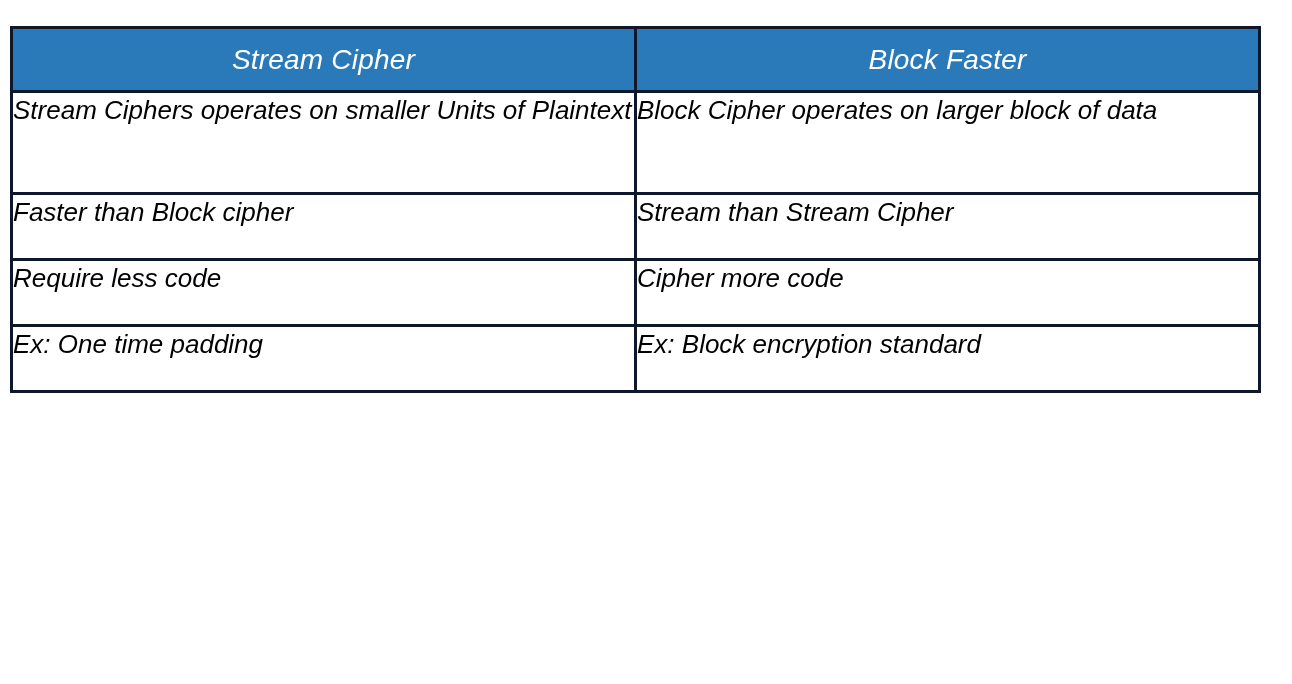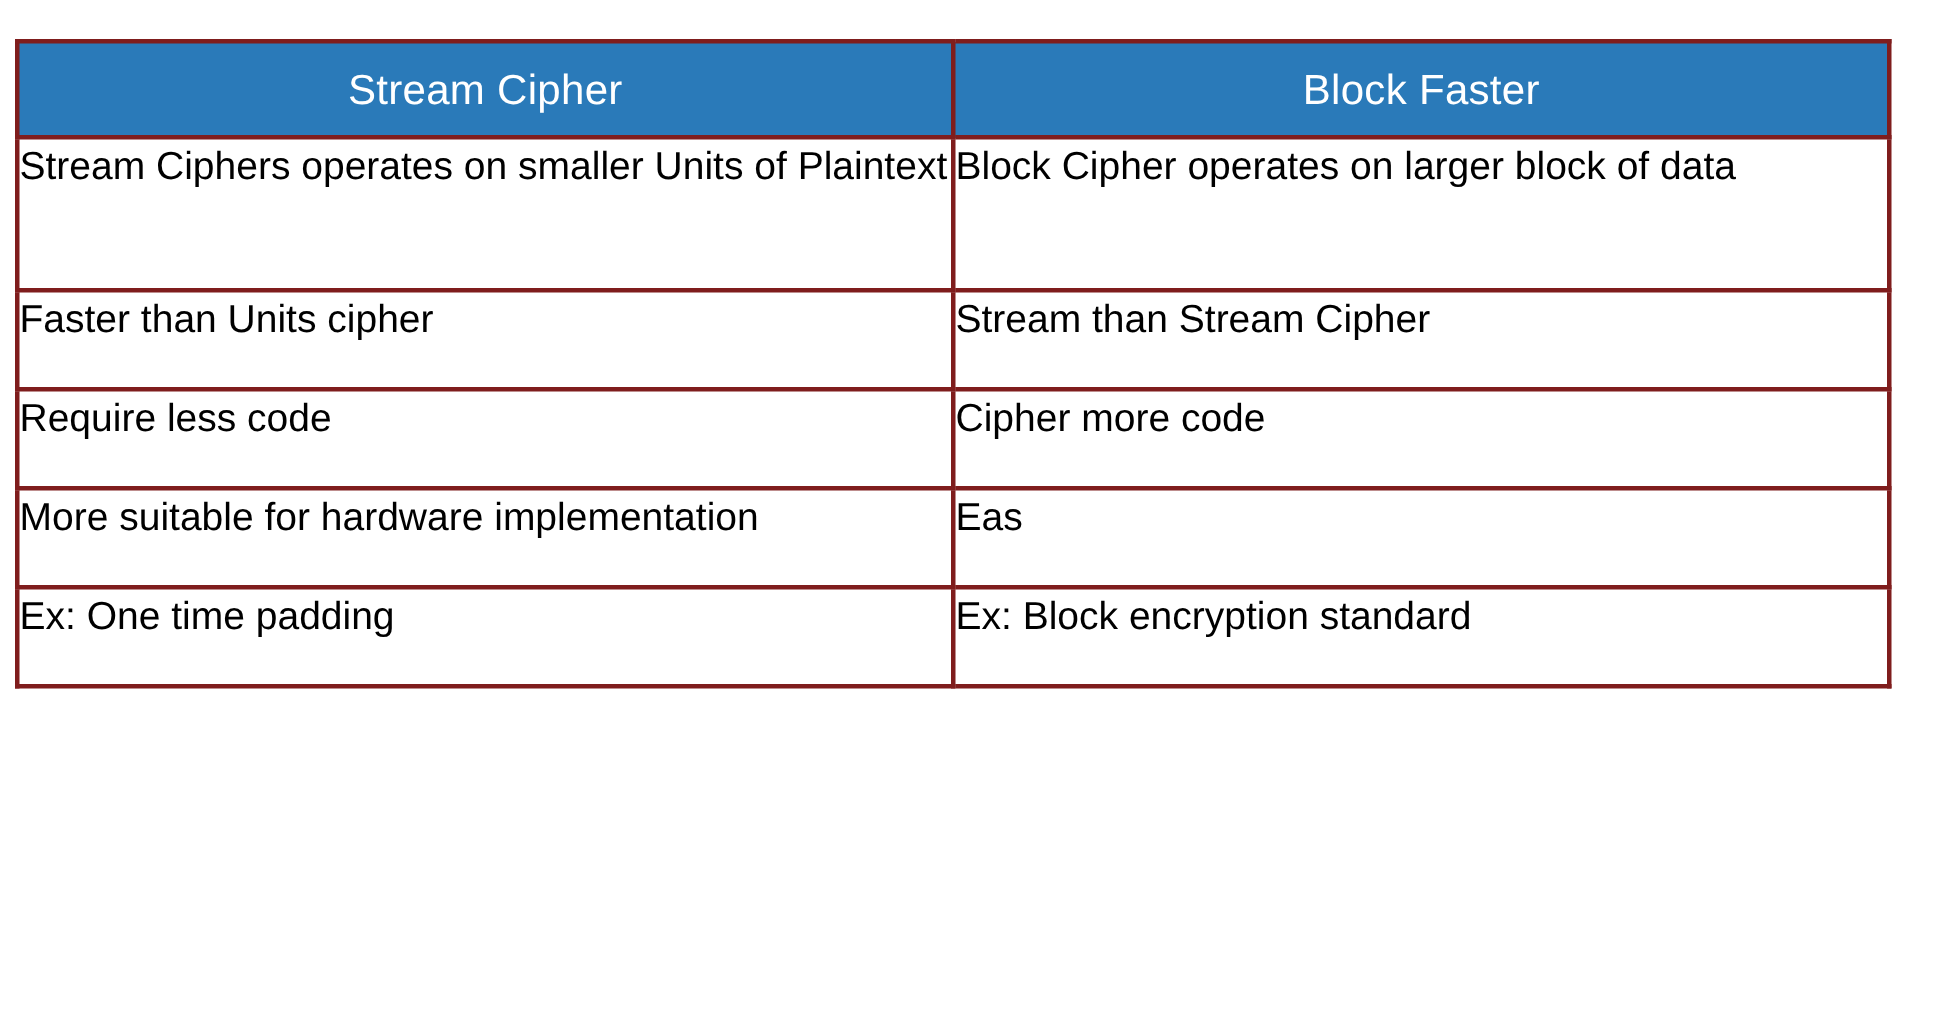--- a/index.html
+++ b/index.html
@@ -27,23 +27,24 @@
   table.cmp {
     width: 1248px;
     border-collapse: collapse;
     table-layout: fixed;
     border: 3px solid #000000;
   }
   table.cmp col.c1 { width: 624px; }
   table.cmp col.c2 { width: 624px; }
 
   table.cmp th, table.cmp td {
-    border: 3px solid #7f1d1d;
+    border: 3px solid #0f172a;
     vertical-align: top;
     padding: 0;
+    font-style: italic;
   }
 
   thead th.hdr {
     background: #2a7ab9;
     color: #ffffff;
     height: 64px;
     text-align: center;
     vertical-align: middle;
     font-weight: normal;
     font-size: 28px;
@@ -87,40 +88,32 @@
         <tr class="r-two">
           <td class="cell">
               <span class="cell-text">Stream Ciphers operates on smaller Units of Plaintext</span>
             </td>
           <td class="cell">
               <span class="cell-text">Block Cipher operates on larger block of data</span>
             </td>
         </tr>
         <tr class="r-one">
           <td class="cell">
-              <span class="cell-text">Faster than Units cipher</span>
+              <span class="cell-text">Faster than Block cipher</span>
             </td>
           <td class="cell">
               <span class="cell-text">Stream than Stream Cipher</span>
             </td>
         </tr>
         <tr class="r-one">
           <td class="cell">
               <span class="cell-text">Require less code</span>
             </td>
           <td class="cell">
               <span class="cell-text">Cipher more code</span>
-            </td>
-        </tr>
-        <tr class="r-one">
-          <td class="cell">
-              <span class="cell-text">More suitable for hardware implementation</span>
-            </td>
-          <td class="cell">
-              <span class="cell-text">Eas</span>
             </td>
         </tr>
         <tr class="r-one">
           <td class="cell">
               <span class="cell-text">Ex: One time padding</span>
             </td>
           <td class="cell">
               <span class="cell-text">Ex: Block encryption standard</span>
             </td>
         </tr>

